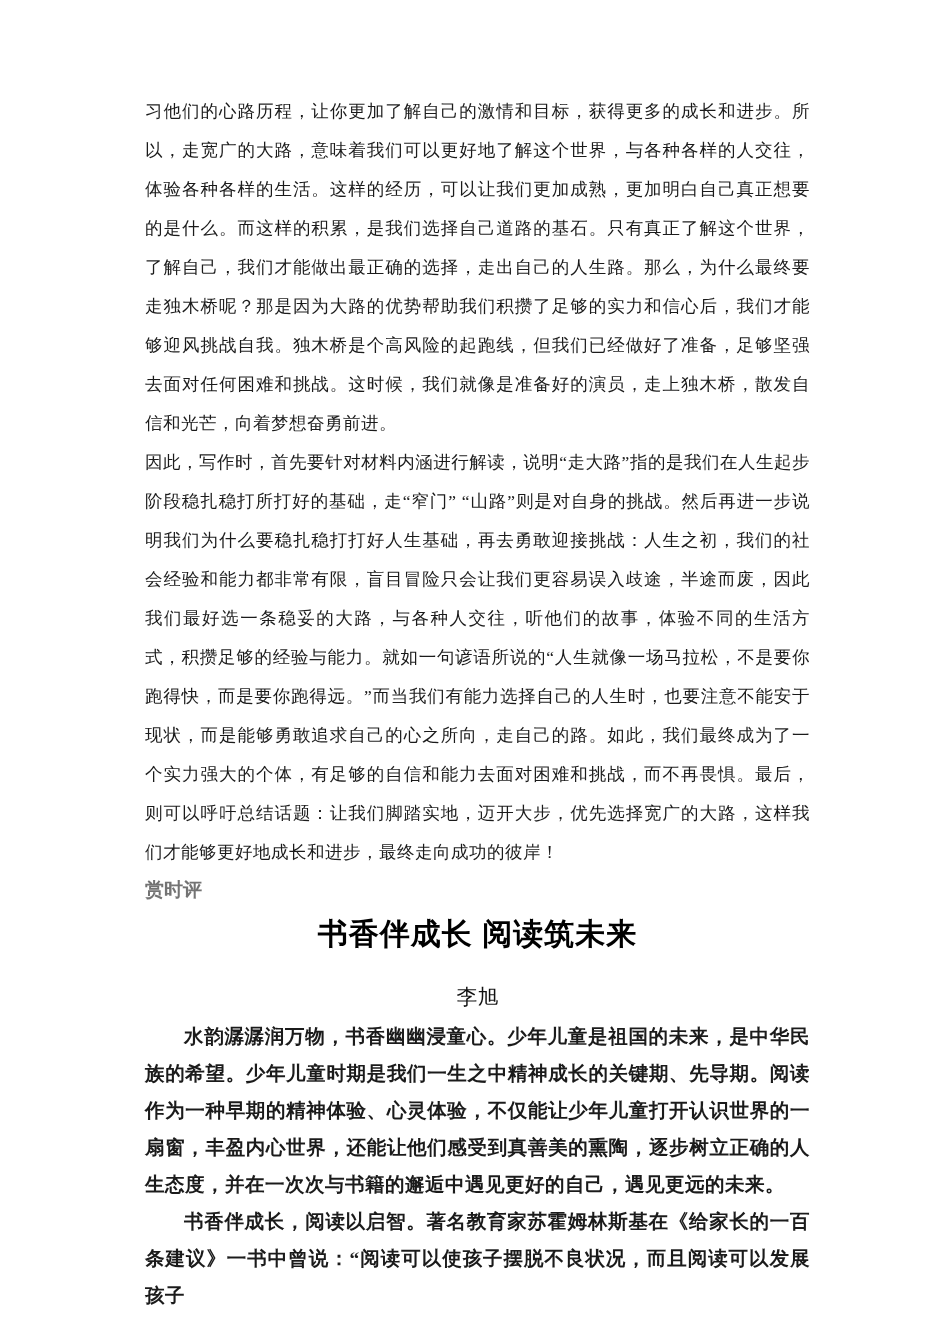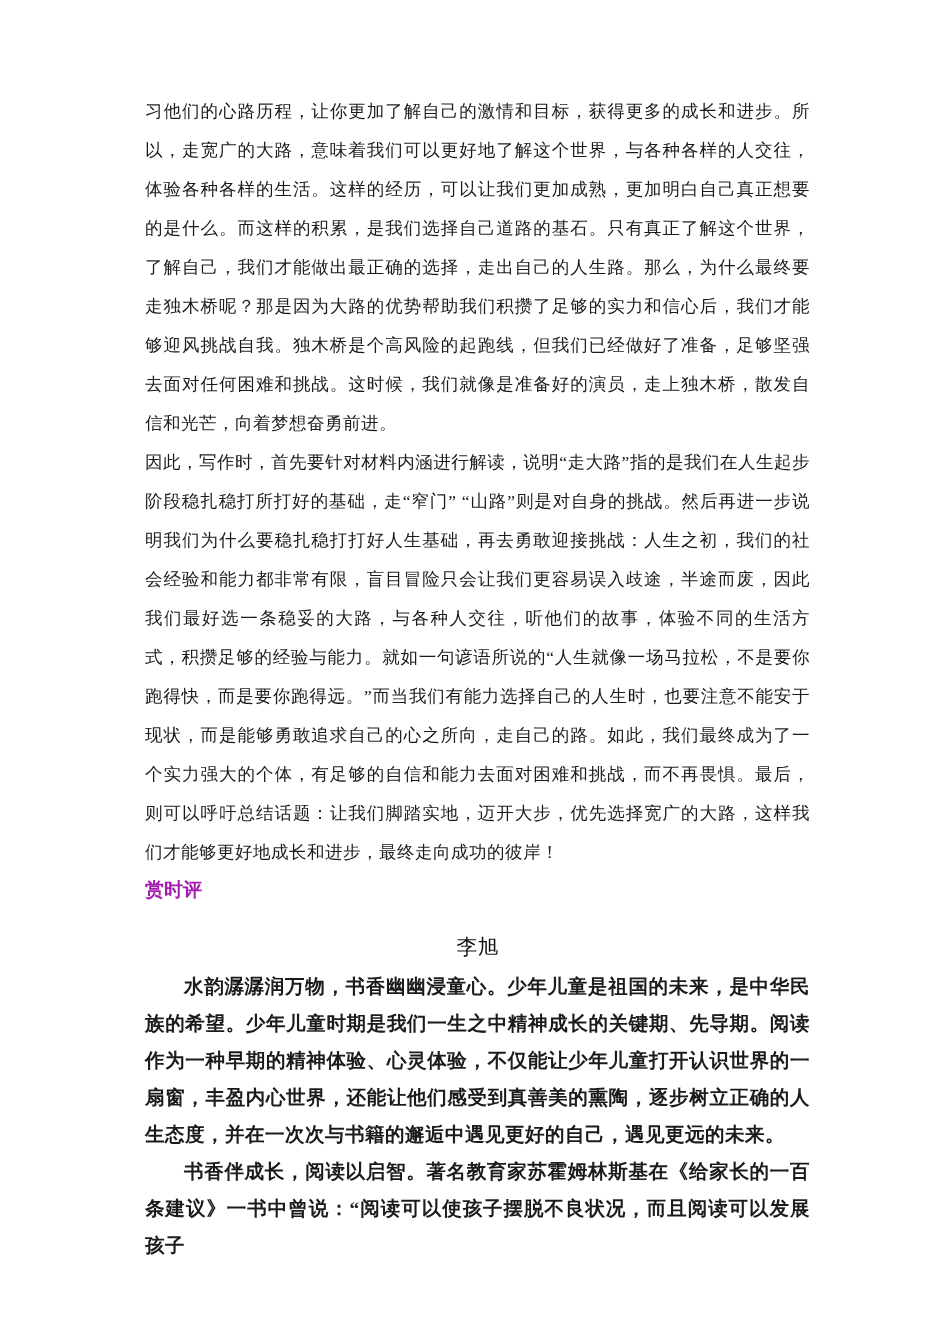--- a/index.html
+++ b/index.html
@@ -69,22 +69,23 @@
   }
 </style>
 </head>
 <body>
 
 <div class="page">
 
   <section class="review">
     <p class="review-para">习他们的心路历程，让你更加了解自己的激情和目标，获得更多的成长和进步。所以，走宽广的大路，意味着我们可以更好地了解这个世界，与各种各样的人交往，体验各种各样的生活。这样的经历，可以让我们更加成熟，更加明白自己真正想要的是什么。而这样的积累，是我们选择自己道路的基石。只有真正了解这个世界，了解自己，我们才能做出最正确的选择，走出自己的人生路。那么，为什么最终要走独木桥呢？那是因为大路的优势帮助我们积攒了足够的实力和信心后，我们才能够迎风挑战自我。独木桥是个高风险的起跑线，但我们已经做好了准备，足够坚强去面对任何困难和挑战。这时候，我们就像是准备好的演员，走上独木桥，散发自信和光芒，向着梦想奋勇前进。</p>
     <p class="review-para">因此，写作时，首先要针对材料内涵进行解读，说明“走大路”指的是我们在人生起步阶段稳扎稳打所打好的基础，走“窄门” “山路”则是对自身的挑战。然后再进一步说明我们为什么要稳扎稳打打好人生基础，再去勇敢迎接挑战：人生之初，我们的社会经验和能力都非常有限，盲目冒险只会让我们更容易误入歧途，半途而废，因此我们最好选一条稳妥的大路，与各种人交往，听他们的故事，体验不同的生活方式，积攒足够的经验与能力。就如一句谚语所说的“人生就像一场马拉松，不是要你跑得快，而是要你跑得远。”而当我们有能力选择自己的人生时，也要注意不能安于现状，而是能够勇敢追求自己的心之所向，走自己的路。如此，我们最终成为了一个实力强大的个体，有足够的自信和能力去面对困难和挑战，而不再畏惧。最后，则可以呼吁总结话题：让我们脚踏实地，迈开大步，优先选择宽广的大路，这样我们才能够更好地成长和进步，最终走向成功的彼岸！</p>
-    <p class="section-label" style="color: #a21caf;">赏时评</p>
+    <p class="section-label" style="color: #737373;">赏时评</p>
   </section>
 
   <section class="essay">
+    <h1 class="essay-title">书香伴成长 阅读筑未来</h1>
     <div class="essay-author">李旭</div>
     <p class="essay-para first-essay-para">水韵潺潺润万物，书香幽幽浸童心。少年儿童是祖国的未来，是中华民族的希望。少年儿童时期是我们一生之中精神成长的关键期、先导期。阅读作为一种早期的精神体验、心灵体验，不仅能让少年儿童打开认识世界的一扇窗，丰盈内心世界，还能让他们感受到真善美的熏陶，逐步树立正确的人生态度，并在一次次与书籍的邂逅中遇见更好的自己，遇见更远的未来。</p>
     <p class="essay-para">书香伴成长，阅读以启智。著名教育家苏霍姆林斯基在《给家长的一百条建议》一书中曾说：“阅读可以使孩子摆脱不良状况，而且阅读可以发展孩子</p>
   </section>
 
 </div>
 
 </body></html>

